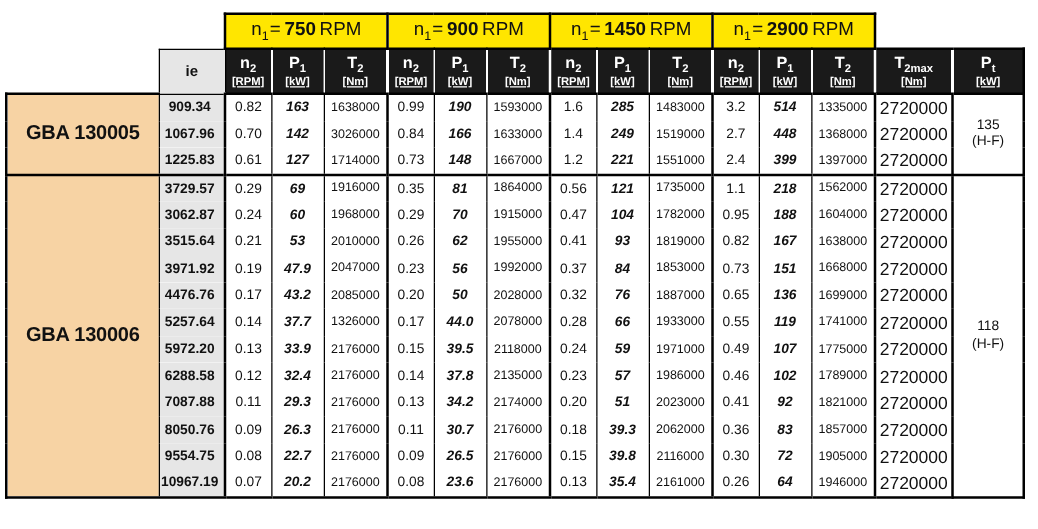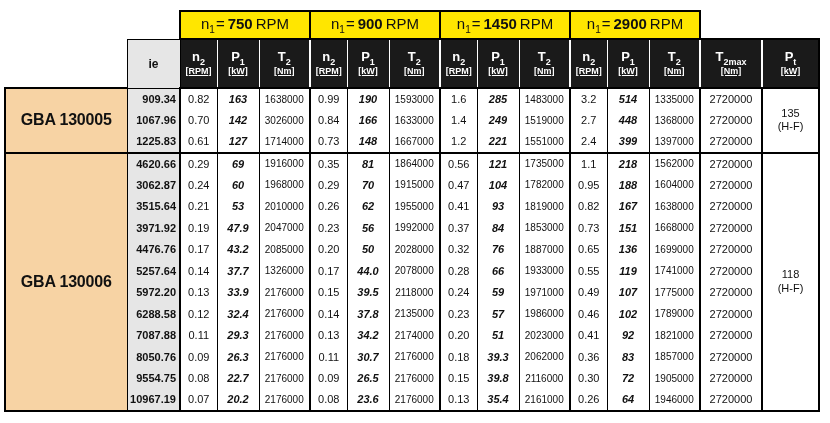--- a/index.html
+++ b/index.html
@@ -9,21 +9,21 @@
   *{box-sizing:border-box;margin:0;padding:0;}
   html,body{width:830px;height:423px;background:var(--page-bg);
     font-family:"Liberation Sans",sans-serif;}
   .sheet{position:relative;width:830px;height:423px;background:var(--page-bg);overflow:hidden;}
   table.ratio-table{position:absolute;left:4px;top:10px;width:814px;
     border-collapse:collapse;table-layout:fixed;}
   col.c-model{width:122px}col.c-ie{width:53px}col.c-n2{width:37px}
   col.c-p1{width:42px}col.c-t2{width:51px}col.c-t2max{width:62px}col.c-pt{width:57px}
 
   tr.speed-row{height:28px;}
-  tr.units-row{height:49px;}
+  tr.units-row{height:36px;}
   tbody tr{height:21.5px;}
 
   td,th{font-weight:normal;vertical-align:middle;text-align:center;overflow:hidden;white-space:nowrap;}
   .blank{border:none;background:var(--page-bg);}
 
   
   th.yellow-cell{background:var(--yellow);border:2px solid var(--border);
     font-size:15px;color:#111;}
   th.yellow-cell sub{font-size:10px;}
   th.yellow-cell .eq{margin-left:1px;}
@@ -43,27 +43,27 @@
   
   th.ie-head{background:var(--ie-bg);border:1.5px solid var(--border);
     font-size:12px;font-weight:bold;color:#111;}
 
   
   td.model-cell{background:var(--model-bg);border-left:2.5px solid var(--border);
     border-right:1px solid var(--border);border-top:2.5px solid var(--border);
     border-bottom:2.5px solid var(--border);
     font-size:16px;font-weight:bold;color:#111;letter-spacing:-0.2px;}
   td.ie-cell{background:var(--ie-bg);border-left:1px solid var(--border);
-    font-size:11px;font-weight:bold;text-align:right;padding-right:3px;color:#111;}
+    font-size:11px;font-weight:bold;text-align:center;padding-right:3px;color:#111;}
   td.n2-cell{border-left:2.5px solid var(--border);font-size:11px;color:#111;margin-left:16px;}
   td.p1-cell{border-left:1px solid var(--border);font-size:11px;
     font-weight:bold;font-style:italic;color:#111;margin-top:48px;}
   td.t2-cell{border-left:1px solid var(--border);font-size:10px;color:#111;}
   td.t2max-cell{border-left:2.5px solid var(--border);border-right:2.5px solid var(--border);
-    font-size:11px;color:#111;}
+    font-size:14px;color:#111;}
   td.pt-cell{border-left:2.5px solid var(--border);border-right:2.5px solid var(--border);
     border-top:1px solid var(--border);border-bottom:2.5px solid var(--border);
     font-size:11px;color:#111;line-height:1.25;}
   tr.block-start td{border-top:2.5px solid var(--border);}
   tr.table-last td{border-bottom:2.5px solid var(--border);}
 </style>
 </head>
 <body>
 
 <div class="sheet">
@@ -205,21 +205,21 @@
           <td class="n2-cell">1.2</td>
           <td class="p1-cell">221</td>
           <td class="t2-cell">1551000</td>
           <td class="n2-cell">2.4</td>
           <td class="p1-cell">399</td>
           <td class="t2-cell">1397000</td>
           <td class="t2max-cell">2720000</td>
         </tr>
         <tr class="block-start data-row">
           <td class="model-cell" rowspan="12">GBA 130006</td>
-          <td class="ie-cell">4620.66</td>
+          <td class="ie-cell">3729.57</td>
           <td class="n2-cell">0.29</td>
           <td class="p1-cell">69</td>
           <td class="t2-cell">1916000</td>
           <td class="n2-cell">0.35</td>
           <td class="p1-cell">81</td>
           <td class="t2-cell">1864000</td>
           <td class="n2-cell">0.56</td>
           <td class="p1-cell">121</td>
           <td class="t2-cell">1735000</td>
           <td class="n2-cell">1.1</td>

